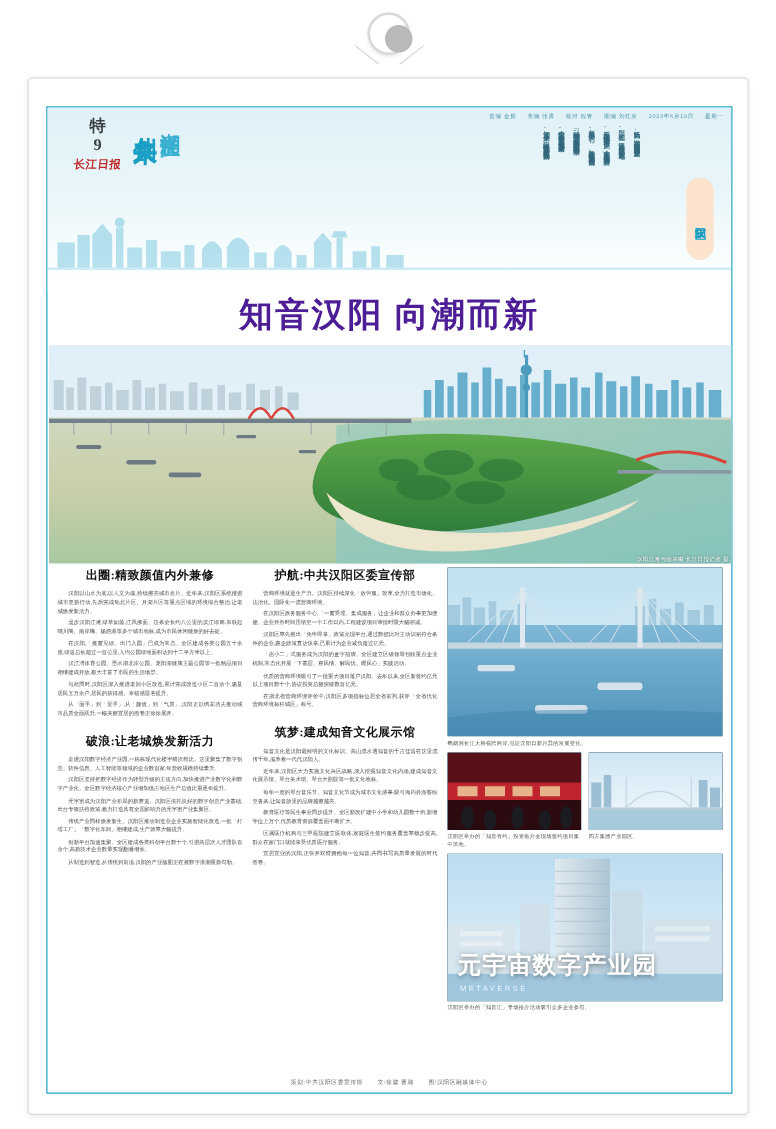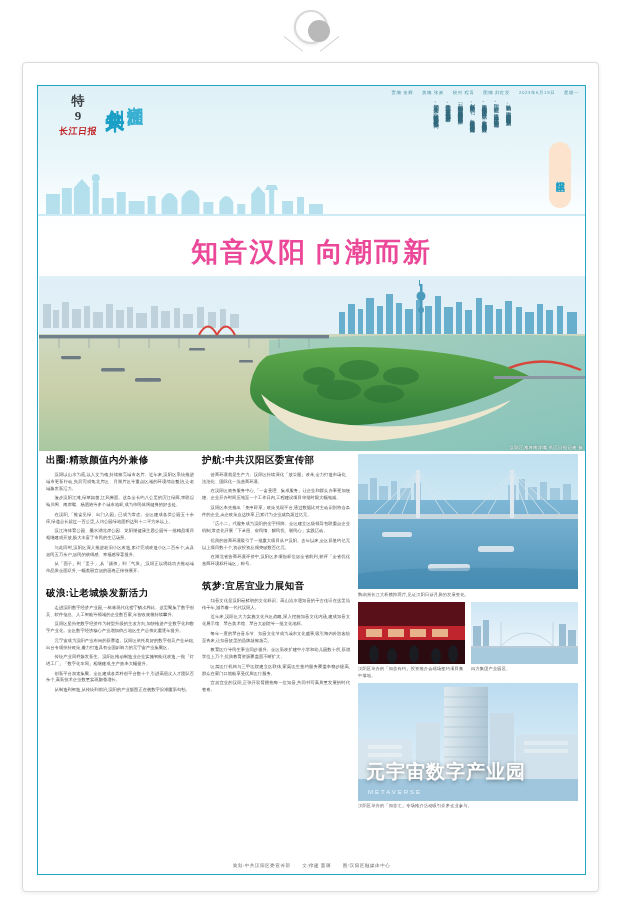--- a/index.html
+++ b/index.html
@@ -119,21 +119,21 @@
     writing-mode: vertical-rl; text-orientation: upright;
     font-size: 9px; color: #1b9fc6; font-weight: 700; letter-spacing: 1px;
     font-family: "Liberation Serif", serif;
   }
 
   
   .headline {
     position: absolute; left: 0; top: 148px; width: 100%;
     text-align: center;
     font-family: "Liberation Serif", serif;
-    font-weight: 700; font-size: 27px; color: #ec4899;
+    font-weight: 700; font-size: 27px; color: #4c1d95;
     letter-spacing: 2px;
   }
 
   
   .hero {
     position: absolute; left: 1px; top: 190px; width: 547px; height: 175px;
     overflow: hidden;
   }
   .hero svg { display: block; width: 100%; height: 100%; }
   .hero-caption {
@@ -144,20 +144,21 @@
 
   
   .body-area { position: absolute; left: 0; top: 368px; width: 100%; height: 422px; }
 
   .col { position: absolute; top: 0; }
   .col-1 { left: 8px;   width: 148px; }
   .col-2 { left: 164px; width: 148px; }
   .col-3 { left: 320px; width: 220px; }
 
   .sec-head {
+    text-align: center;
     font-family: "Liberation Serif", serif;
     font-weight: 700; font-size: 9.5px; color: #111;
     letter-spacing: .4px;
     margin-bottom: 5px;
   }
   .sec-head.second { margin-top: 12px; }
 
   .para {
     font-family: "Liberation Serif", serif;
     font-size: 4.3px; line-height: 1.62; color: #4a4a4a;
@@ -424,21 +425,21 @@
 
     <div class="col col-2">
       <div class="sec-head">护航:中共汉阳区委宣传部</div>
       <p class="para">营商环境就是生产力。汉阳区持续深化「放管服」改革,全力打造市场化、法治化、国际化一流营商环境。</p>
       <p class="para">在汉阳区政务服务中心,「一窗受理、集成服务」让企业和群众办事更加便捷。企业开办时间压缩至一个工作日内,工程建设项目审批时限大幅缩减。</p>
       <p class="para">汉阳区率先推出「免申即享」政策兑现平台,通过数据比对主动识别符合条件的企业,惠企政策直达快享,已累计为企业减负超过亿元。</p>
       <p class="para">「店小二」式服务成为汉阳的金字招牌。全区建立区级领导包联重点企业机制,常态化开展「下基层、察民情、解民忧、暖民心」实践活动。</p>
       <p class="para">优质的营商环境吸引了一批重大项目落户汉阳。去年以来,全区新签约亿元以上项目数十个,协议投资总额突破数百亿元。</p>
       <p class="para">在湖北省营商环境评价中,汉阳区多项指标位居全省前列,获评「全省优化营商环境标杆城区」称号。</p>
 
-      <div class="sec-head second">筑梦:宜居宜业力展知音</div>
+      <div class="sec-head second">筑梦:建成知音文化展示馆</div>
       <p class="para">知音文化是汉阳最鲜明的文化标识。高山流水遇知音的千古佳话在这里流传千年,滋养着一代代汉阳人。</p>
       <p class="para">近年来,汉阳区大力实施文化兴区战略,深入挖掘知音文化内涵,建成知音文化展示馆、琴台美术馆、琴台大剧院等一批文化地标。</p>
       <p class="para">每年一度的琴台音乐节、知音文化节成为城市文化盛事,吸引海内外游客纷至沓来,让知音故里的品牌越擦越亮。</p>
       <p class="para">教育医疗等民生事业同步提升。全区新改扩建中小学和幼儿园数十所,新增学位上万个,优质教育资源覆盖面不断扩大。</p>
       <p class="para">区属医疗机构与三甲医院建立医联体,家庭医生签约服务覆盖率稳步提高,群众在家门口就能享受优质医疗服务。</p>
       <p class="para">宜居宜业的汉阳,正张开双臂拥抱每一位知音,共同书写高质量发展的时代答卷。</p>
     </div>
 
     <div class="col col-3">
 

